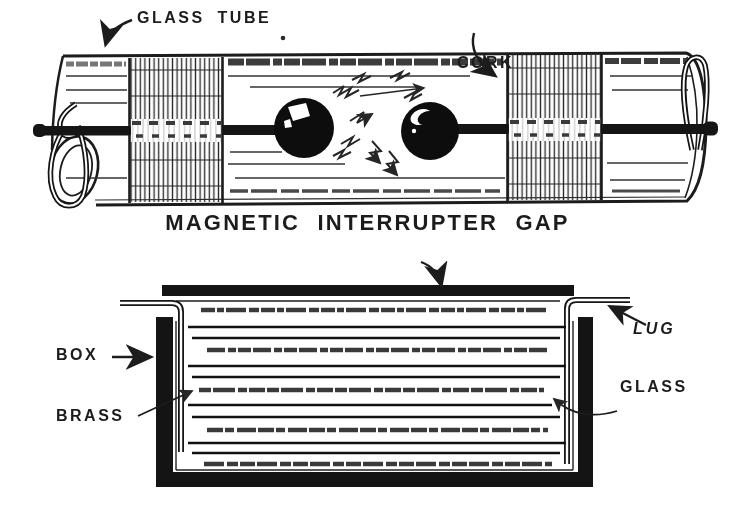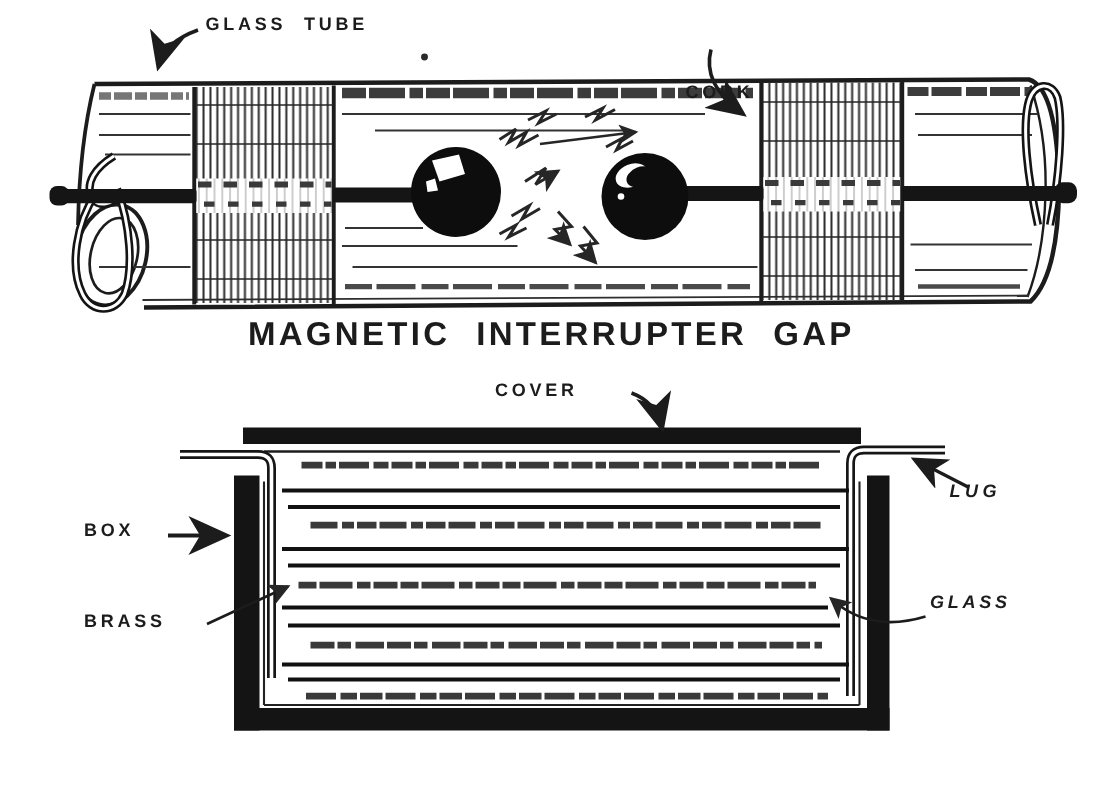--- a/index.html
+++ b/index.html
@@ -2,34 +2,34 @@
 <html><head>
 <meta charset="utf-8">
 <style>
   html,body{margin:0;padding:0;background:#ffffff;}
   .stage{
     position:relative;width:741px;height:524px;background:#ffffff;
     font-family:"Liberation Sans", sans-serif;overflow:hidden;
   }
   .stage svg{position:absolute;left:0;top:0;}
   .lbl{
-    position:absolute;color:#1c1c1c;font-weight:bold;font-size:12px;
+    position:absolute;color:#1c1c1c;font-weight:bold;font-size:16px;
     letter-spacing:2.5px;word-spacing:6px;white-space:nowrap;
   }
   .caption{
     position:absolute;left:0;width:741px;text-align:center;color:#1c1c1c;
     font-weight:bold;font-size:22px;letter-spacing:2.2px;word-spacing:9px;white-space:nowrap;
   }
   .lbl-glass-tube{left:137px;top:9px;}
   .lbl-cork{left:457px;top:9px;margin-top:45px;}
   .lbl-cover{left:330px;top:253px;}
   .lbl-lug{left:633px;top:320px;letter-spacing:3px;font-style:italic;}
   .lbl-box{left:56px;top:346px;}
   .lbl-brass{left:56px;top:407px;}
-  .lbl-glass{left:620px;top:394px;font-style:italic;}
+  .lbl-glass{left:620px;top:378px;}
   .caption-interrupter{top:210px;text-indent:-6px;}
   .caption-condenser{top:490px;text-indent:40px;}
 </style>
 </head>
 <body>
 
 <div class="stage">
 
   <svg width="741" height="524" viewBox="0 0 741 524">
     <defs>
@@ -202,18 +202,17 @@
       <path d="M112,357 L149,357" fill="none" stroke="#1c1c1c" stroke-width="2.6" marker-end="url(#ah)"></path>
       <path d="M138,416 L192,391" fill="none" stroke="#1c1c1c" stroke-width="1.8" marker-end="url(#ahs)"></path>
       <path d="M617,411 Q584,421 560,404 L554,399" fill="none" stroke="#1c1c1c" stroke-width="1.8" marker-end="url(#ahs)"></path>
     </g>
   </svg>
 
   <div class="lbl lbl-glass-tube">GLASS TUBE</div>
   <div class="lbl lbl-cork">CORK</div>
   <div class="caption caption-interrupter">MAGNETIC INTERRUPTER GAP</div>
 
-  <div class="lbl lbl-cover">COVER</div>
   <div class="lbl lbl-lug">LUG</div>
   <div class="lbl lbl-box">BOX</div>
   <div class="lbl lbl-brass">BRASS</div>
   <div class="lbl lbl-glass">GLASS</div>
 </div>
 
 </body></html>

